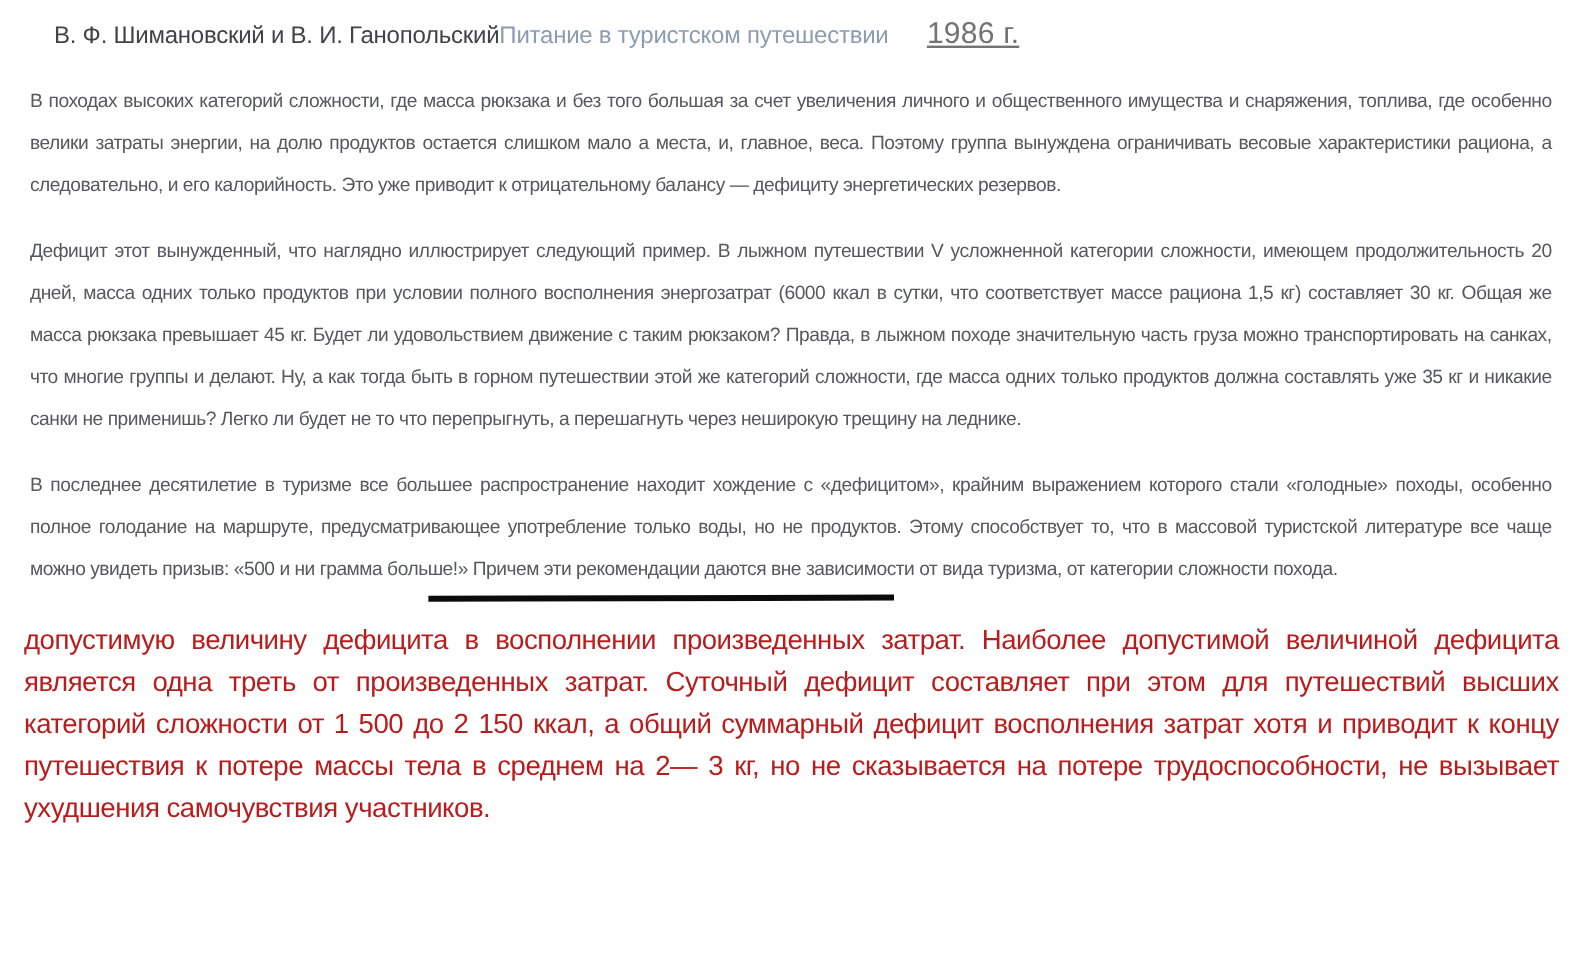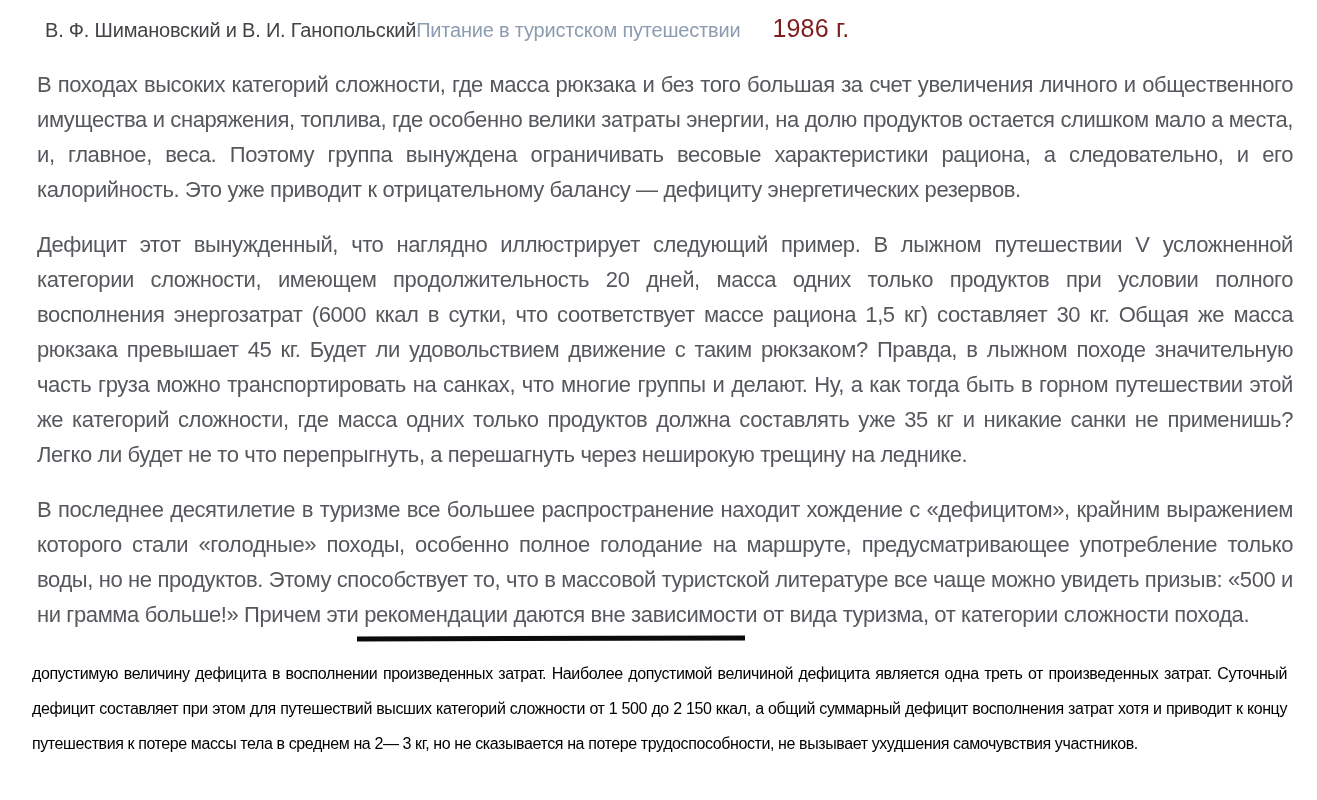--- a/index.html
+++ b/index.html
@@ -22,52 +22,53 @@
     color: #414447;
     letter-spacing: -0.2px;
   }
   .book-title {
     font-size: 20px;
     color: #8d9cb0;
     letter-spacing: -0.2px;
   }
   .year {
     font-size: 25px;
-    color: #7f1d1d;
+    color: #737373;
     margin-left: 32px;
     letter-spacing: 0.2px;
+    text-decoration: underline;
   }
   .text-block {
     margin-top: 24px;
     padding: 0 24px 0 25px;
   }
   .text-block p {
-    margin: 0 0 20px 12px;
-    font-size: 22px;
+    margin: 0 0 20px 0;
+    font-size: 16px;
     line-height: 35px;
     color: #55585c;
     text-align: justify;
     letter-spacing: -0.4px;
   }
   .text-block p:last-child { margin-bottom: 0; }
   .divider {
     width: 388px;
     height: 5px;
     background: #0b0b0b;
     margin: 4px 0 15px 357px;
     transform: rotate(-0.15deg);
   }
   .footer-block {
     padding: 0 18px 0 20px;
   }
   .footer-block p {
-    margin: 12px;
-    font-size: 16px;
+    margin: 0;
+    font-size: 23px;
     line-height: 35px;
-    color: #000000;
+    color: #b91c1c;
     text-align: justify;
     letter-spacing: -0.4px;
   }
 </style>
 </head>
 <body>
 
 <div class="page">
 
   <div class="header">

